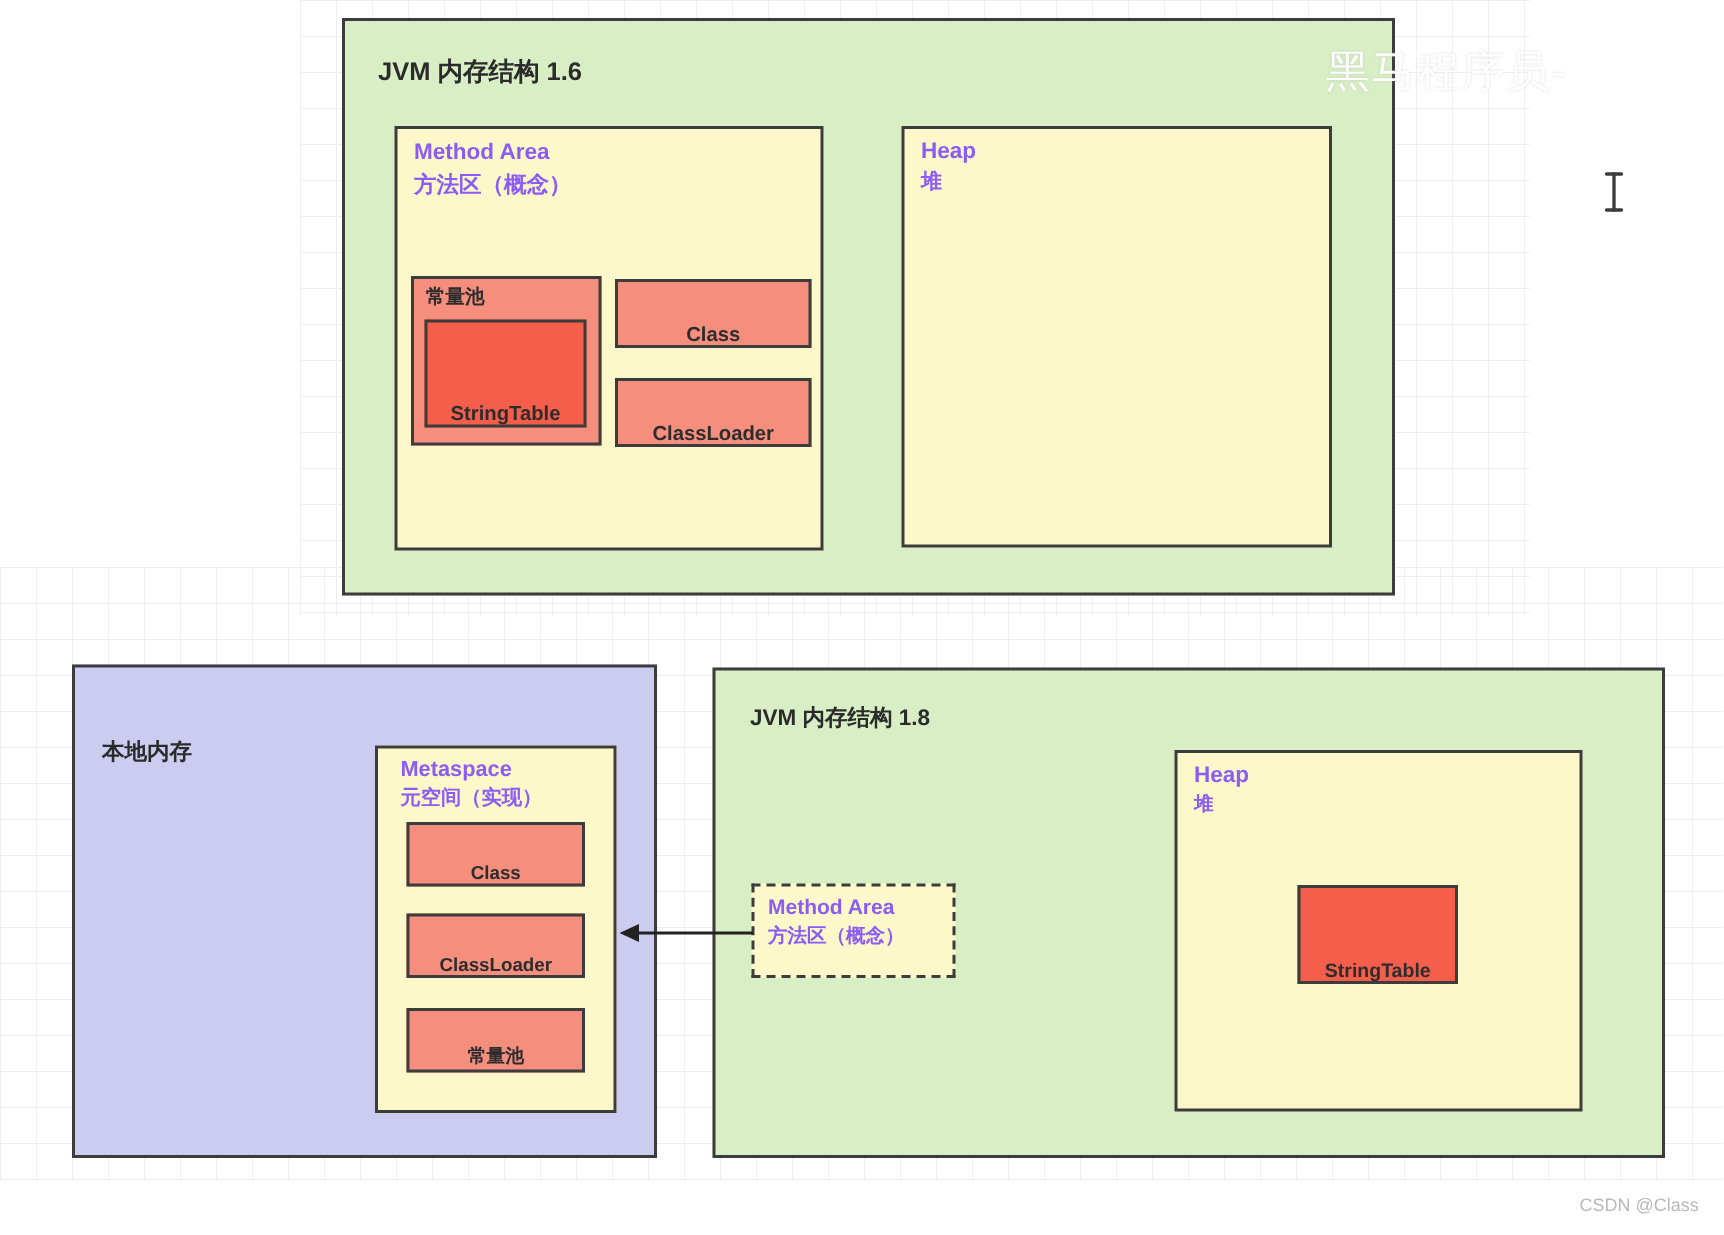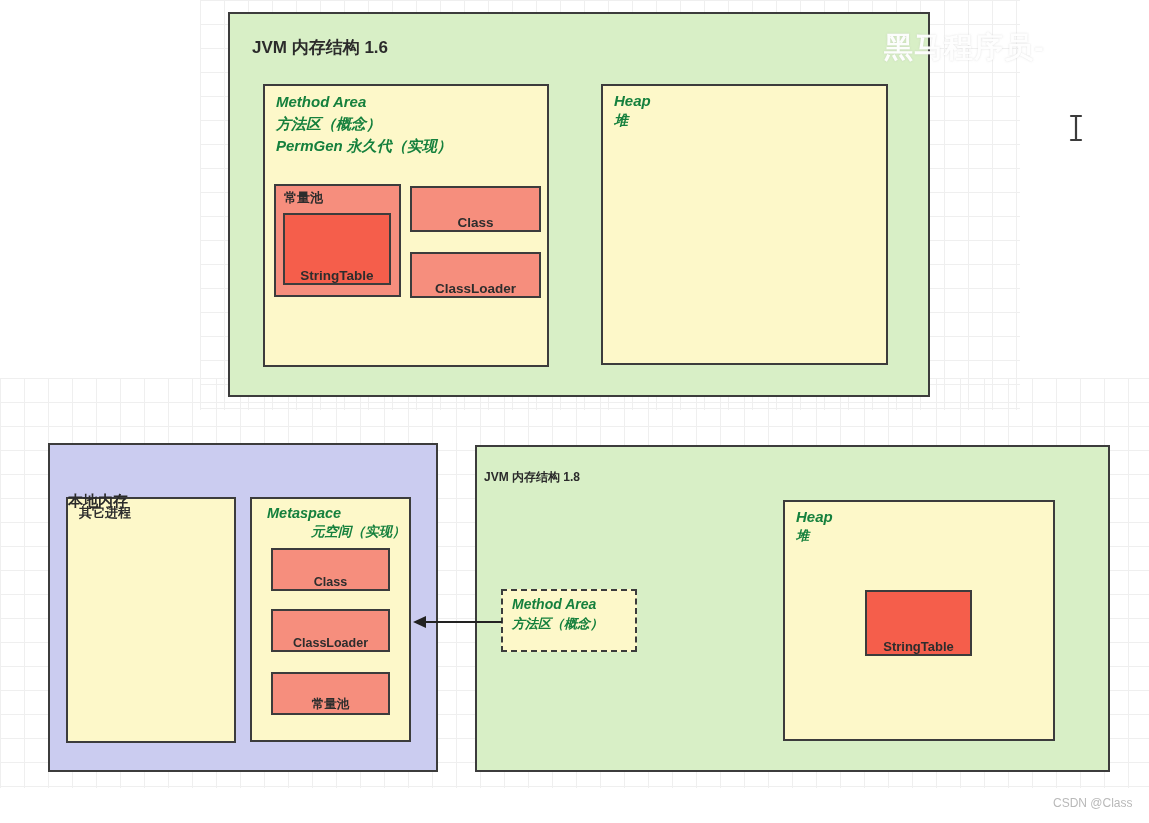--- a/index.html
+++ b/index.html
@@ -14,45 +14,44 @@
     z-index:0;
   }
   .bx{border:2px solid #3c3c3c;z-index:1;}
   .green{background:#d8efc6;}
   .yellow{background:#fdf8c9;}
   .salmon{background:#f68e7d;}
   .red{background:#f55e4b;}
   .purple{background:#cbccf0;}
   .center{display:flex;align-items:flex-end;justify-content:center;}
   .diagram-title{font-size:17px;font-weight:bold;color:#2b2b2b;z-index:2;}
-  .panel-text{padding:5px 11px;line-height:1.45;font-size:15px;font-weight:bold;color:#15803d;font-style:italic;}
+  .panel-text{padding:5px 11px;line-height:1.45;font-size:15px;font-weight:bold;color:#8b5cf6;}
   .small-lbl{font-size:13px;font-weight:bold;color:#2d2d2d;}
   .dashed{border:2px dashed #3c3c3c;}
   .arrow-line{background:#222222;height:2px;z-index:2;}
   .arrow-head{width:0;height:0;border-top:6px solid transparent;border-bottom:6px solid transparent;border-right:13px solid #222222;z-index:2;}
-  .wm-top{color:rgba(255,255,255,0.95);font-size:29px;font-weight:bold;letter-spacing:1px;
+  .wm-top{color:rgba(255,255,255,0.95);font-size:29px;font-weight:normal;letter-spacing:1px;
           text-shadow:0 0 2px rgba(160,160,160,0.35);z-index:3;white-space:nowrap;}
   .wm-bottom{color:#b9b9b9;font-size:12px;z-index:3;white-space:nowrap;}
 </style>
 </head>
 <body>
 
 <div id="stage">
 
   <div class="abs grid" style="left:200px;top:0;width:820px;height:410px;"></div>
   <div class="abs grid" style="left:0;top:378px;width:1149px;height:410px;"></div>
 
   <div class="abs bx green" style="left:228px;top:12px;width:702px;height:385px;"></div>
   <div class="abs diagram-title" style="left:252px;top:36px;">JVM 内存结构 1.6</div>
 
   <div class="abs bx yellow" style="left:263px;top:84px;width:286px;height:283px;">
     <div class="panel-text">
       <div>Method Area</div>
       <div>方法区（概念）</div>
-      <div>PermGen 永久代（实现）</div>
     </div>
   </div>
 
   <div class="abs bx salmon" style="left:274px;top:184px;width:127px;height:113px;">
     <div class="small-lbl" style="padding:3px 0 0 8px;">常量池</div>
   </div>
   <div class="abs bx red center" style="left:283px;top:213px;width:108px;height:72px;">
     <span class="small-lbl" style="font-size:13.5px;">StringTable</span>
   </div>
 
@@ -90,42 +89,39 @@
     <g stroke="#3b3b3b" stroke-width="2.2" stroke-linecap="round">
       <line x1="5" y1="3" x2="15" y2="3"></line>
         <line x1="10" y1="3" x2="10" y2="27"></line>
         <line x1="5" y1="27" x2="15" y2="27"></line>
     </g>
   </svg>
 
   <div class="abs bx purple" style="left:48px;top:443px;width:390px;height:329px;"></div>
   <div class="abs diagram-title" style="left:68px;top:492px;font-size:15px;">本地内存</div>
 
-  <div class="abs bx yellow" style="left:66px;top:497px;width:170px;height:246px;">
-    <div class="small-lbl" style="padding:5px 0 0 11px;">其它进程</div>
-  </div>
 
   <div class="abs bx yellow" style="left:250px;top:497px;width:161px;height:245px;">
     <div class="panel-text" style="padding:4px 0 0 15px;line-height:1.4;">
       <div style="font-size:14.5px;">Metaspace</div>
-      <div style="font-size:13.5px;margin-left:44px;">元空间（实现）</div>
+      <div style="font-size:13.5px;">元空间（实现）</div>
     </div>
   </div>
   <div class="abs bx salmon center" style="left:271px;top:548px;width:119px;height:43px;">
     <span class="small-lbl" style="font-size:12.5px;">Class</span>
   </div>
   <div class="abs bx salmon center" style="left:271px;top:609px;width:119px;height:43px;">
     <span class="small-lbl" style="font-size:12.5px;">ClassLoader</span>
   </div>
   <div class="abs bx salmon center" style="left:271px;top:672px;width:119px;height:43px;">
     <span class="small-lbl" style="font-size:12.5px;">常量池</span>
   </div>
 
   <div class="abs bx green" style="left:475px;top:445px;width:635px;height:327px;"></div>
-  <div class="abs diagram-title" style="left:484px;top:469px;font-size:12px;">JVM 内存结构 1.8</div>
+  <div class="abs diagram-title" style="left:500px;top:469px;font-size:15px;">JVM 内存结构 1.8</div>
 
   <div class="abs dashed yellow" style="left:501px;top:589px;width:136px;height:63px;z-index:1;">
     <div class="panel-text" style="padding:4px 0 0 9px;line-height:1.4;">
       <div style="font-size:14px;">Method Area</div>
       <div style="font-size:13px;">方法区（概念）</div>
     </div>
   </div>
 
   <div class="abs arrow-line" style="left:424px;top:621px;width:78px;"></div>
   <div class="abs arrow-head" style="left:413px;top:616px;"></div>

